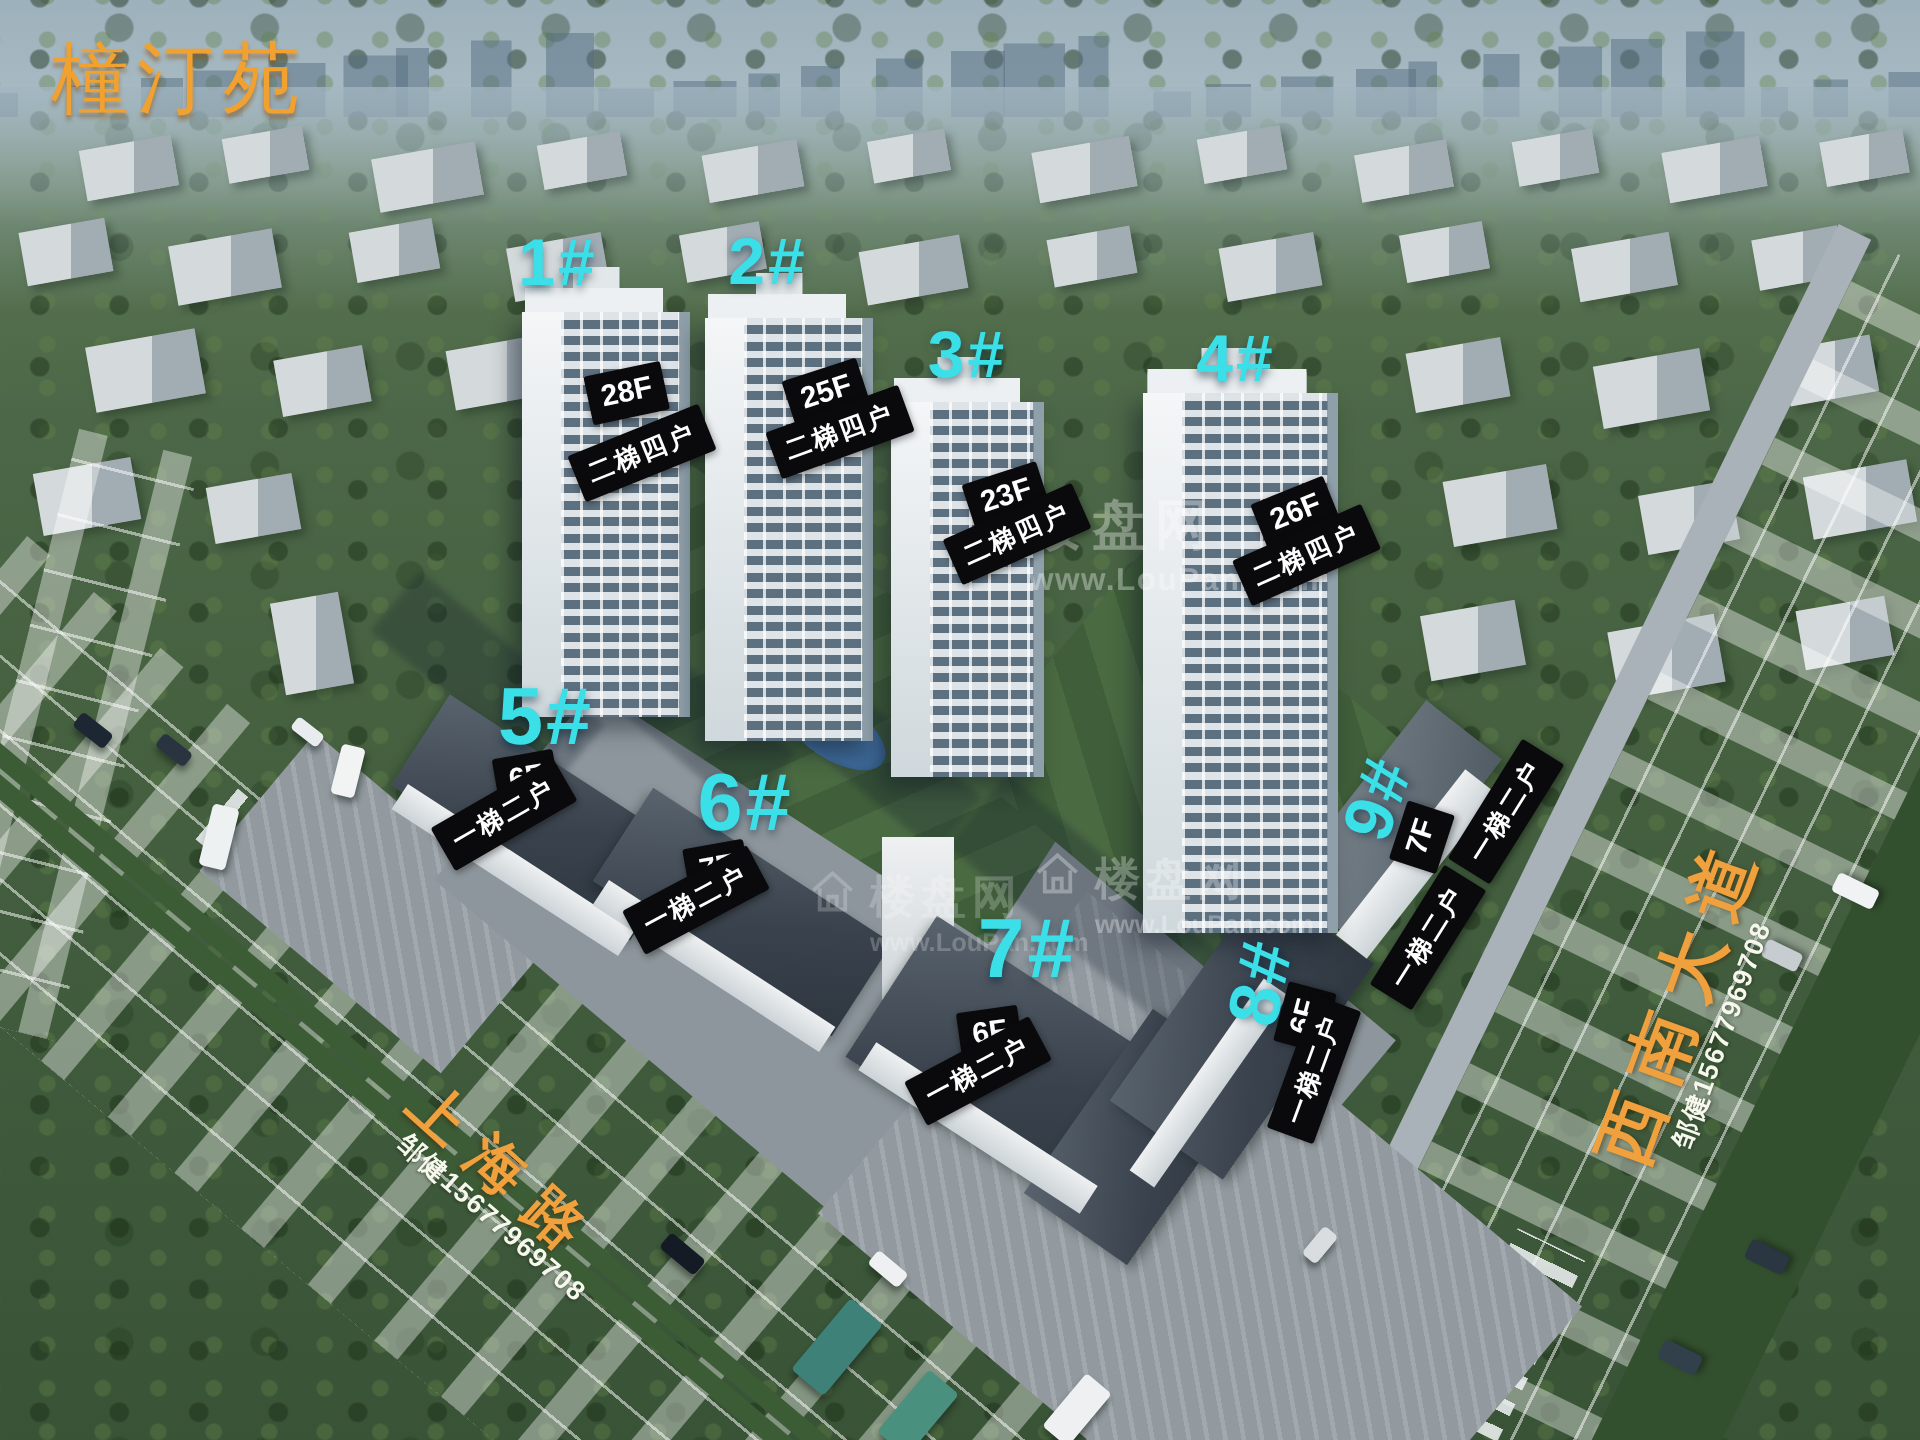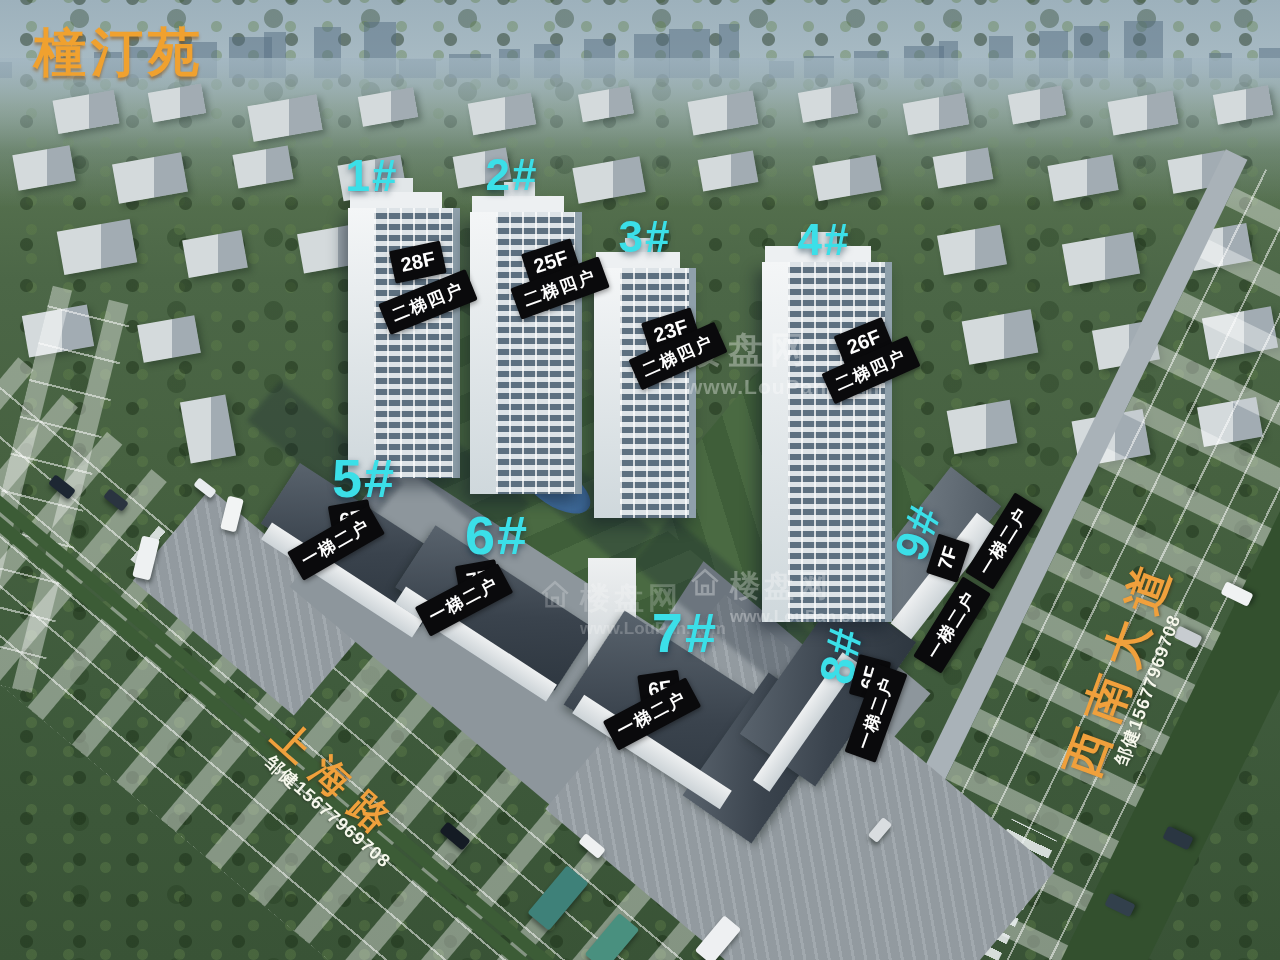--- a/index.html
+++ b/index.html
@@ -67,21 +67,21 @@
   .bnum{position:absolute;font-weight:900;color:#3bdfe8;letter-spacing:2px;
     text-shadow:0 3px 6px rgba(0,35,55,.55);white-space:nowrap;}
   .tag{position:absolute;background:#0a0a0c;color:#fff;font-weight:700;white-space:nowrap;
     padding:5px 9px;border-radius:2px;box-shadow:0 2px 5px rgba(0,0,0,.4);}
   .tag.fl{font-size:20px;}
   .tag.un{font-size:17px;letter-spacing:2px;}
   .roadname{position:absolute;font-weight:900;color:#f0a03c;white-space:nowrap;
     text-shadow:0 2px 3px rgba(60,40,10,.45);}
   .agent{position:absolute;font-weight:700;color:#f6f8ec;white-space:nowrap;
     text-shadow:0 1px 2px rgba(30,40,30,.5);}
-  .title{position:absolute;left:34px;top:18px;font-size:52px;font-weight:700;
+  .title{position:absolute;left:34px;top:18px;font-size:52px;font-weight:400;
     color:#f0a12f;letter-spacing:5px;text-shadow:0 3px 3px rgba(140,75,0,.5);}
   #b1-num{left:372px;top:176px;font-size:44px;}
   #b1-fl{left:418px;top:262px;transform:translate(-50%,-50%) rotate(-12deg);}
   #b1-un{left:428px;top:302px;transform:translate(-50%,-50%) rotate(-22deg);}
   #b2-num{left:512px;top:175px;font-size:44px;}
   #b2-fl{left:551px;top:262px;transform:translate(-50%,-50%) rotate(-18deg);}
   #b2-un{left:560px;top:288px;transform:translate(-50%,-50%) rotate(-20deg);}
   #b3-num{left:645px;top:237px;font-size:44px;}
   #b3-fl{left:671px;top:331px;transform:translate(-50%,-50%) rotate(-18deg);}
   #b3-un{left:678px;top:356px;transform:translate(-50%,-50%) rotate(-24deg);}

